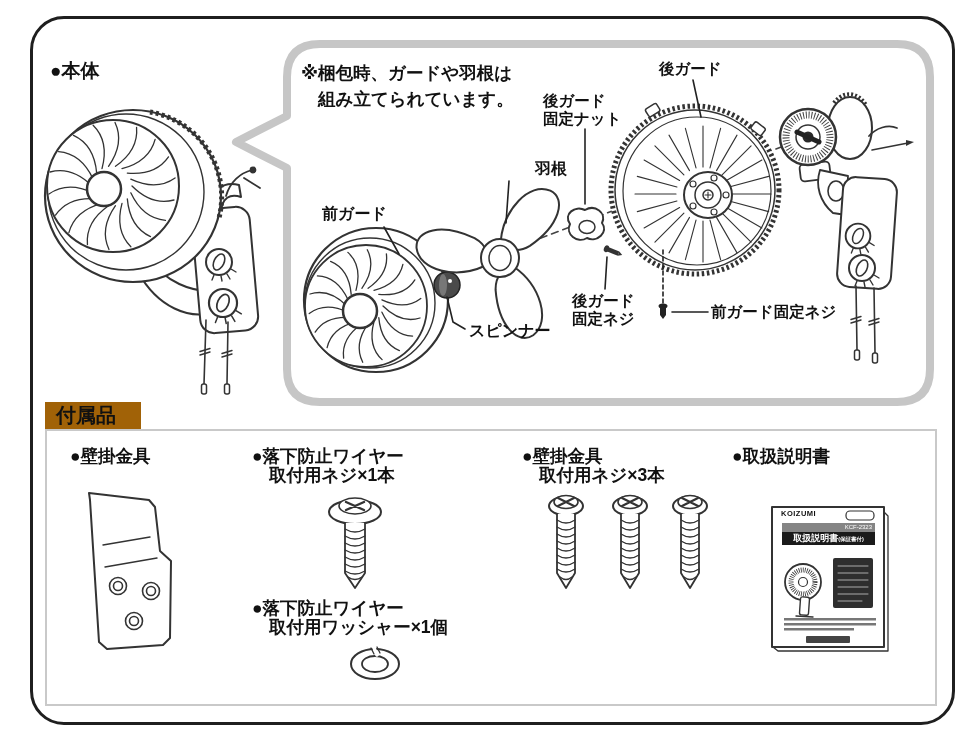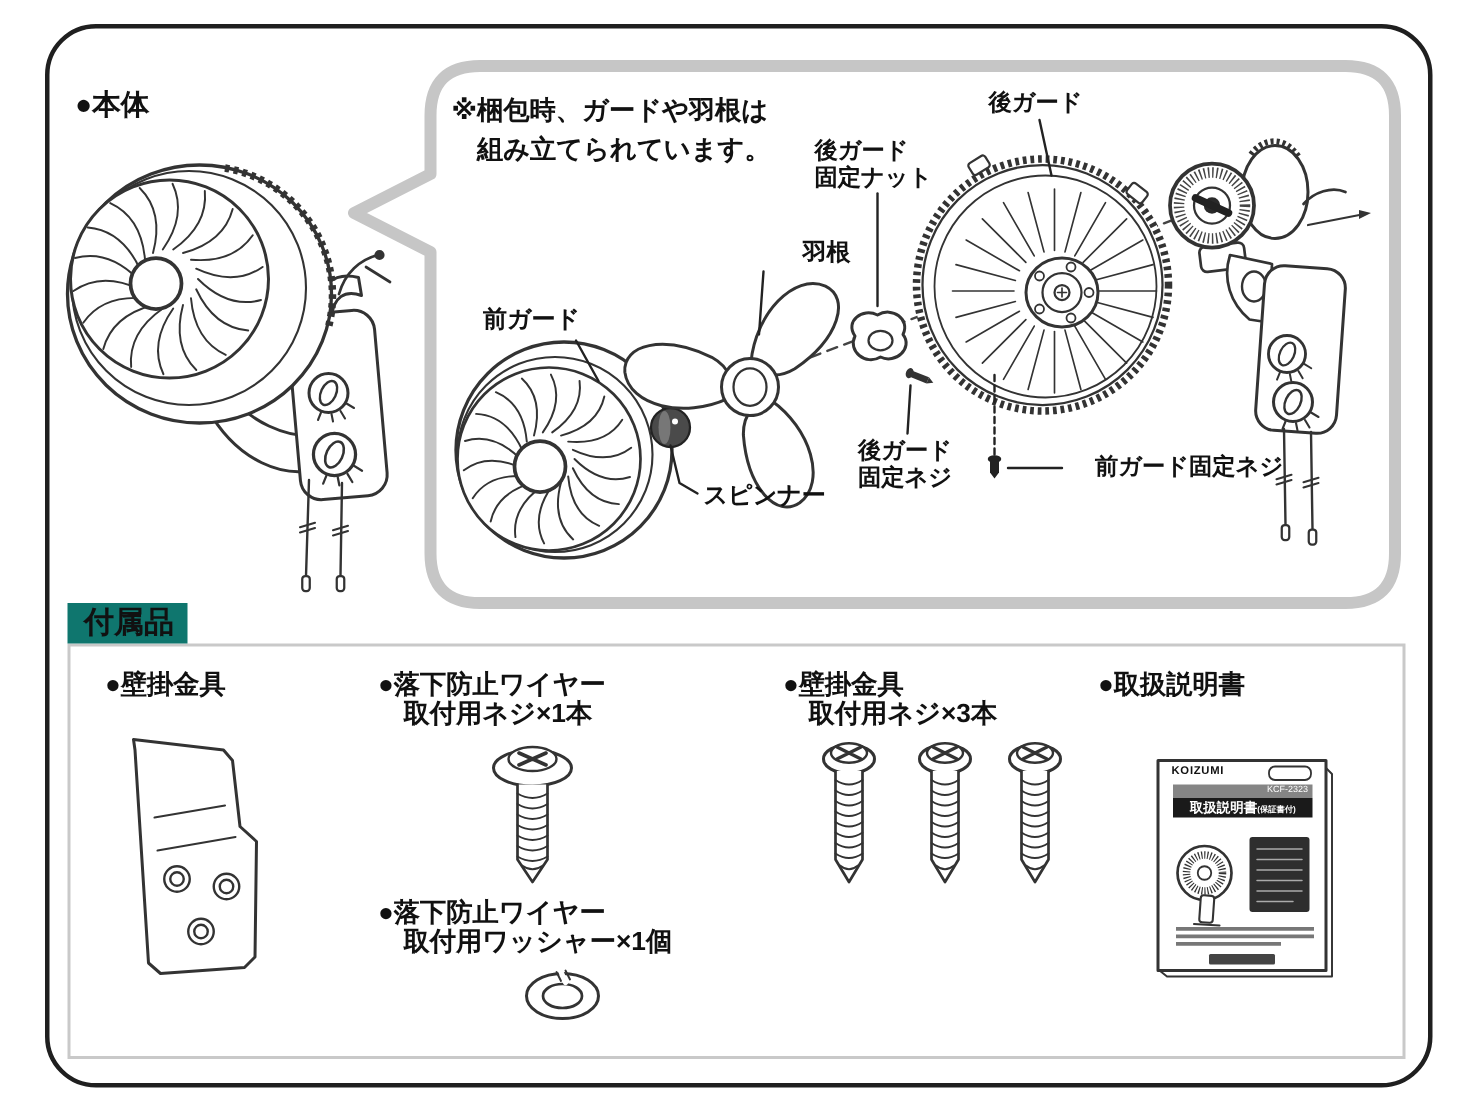--- a/index.html
+++ b/index.html
@@ -4,21 +4,21 @@
 <style>
   html,body{margin:0;padding:0;background:#fff;}
   #canvas{position:relative;width:980px;height:735px;background:#fff;overflow:hidden;
           font-family:"Liberation Sans","DejaVu Sans",sans-serif;color:#111;}
   .abs{position:absolute;}
   #frame{left:30px;top:16px;width:919px;height:703px;border:3px solid #1f1f1f;border-radius:34px;z-index:0;}
   #page-title{left:60px;top:4px;padding:0 7px;background:#fff;font-size:28px;font-weight:bold;z-index:3;letter-spacing:2px;}
   .lbl{position:absolute;font-weight:bold;z-index:3;white-space:pre;line-height:1.15;}
   #artwork{position:absolute;left:0;top:0;z-index:1;}
   #acc-box{left:45px;top:429px;width:888px;height:273px;border:2px solid #c9c9c9;z-index:0;}
-  #acc-tab{left:45px;top:402px;width:80px;height:27px;background:#0f766e;z-index:2;
+  #acc-tab{left:45px;top:402px;width:96px;height:27px;background:#a16207;z-index:2;
            font-size:20px;font-weight:bold;line-height:27px;padding-left:11px;box-sizing:border-box;}
   .cover-bar{position:absolute;z-index:3;box-sizing:border-box;overflow:hidden;}
 </style>
 </head>
 <body>
 
 <div id="canvas">
 
   <div id="frame" class="abs"></div>
 
@@ -310,21 +310,21 @@
   <div class="lbl" style="left:301px;top:60px;font-size:17.5px;line-height:1.5;">※梱包時、ガードや羽根は</div>
 
   <div class="lbl" style="left:659px;top:60px;font-size:15.5px;">後ガード</div>
   <div class="lbl" style="left:543px;top:92px;font-size:15.5px;">後ガード</div>
   <div class="lbl" style="left:543px;top:110px;font-size:15.5px;">固定ナット</div>
   <div class="lbl" style="left:492px;top:160px;font-size:16px;margin-left:43px;">羽根</div>
   <div class="lbl" style="left:322px;top:205px;font-size:16px;">前ガード</div>
   <div class="lbl" style="left:469px;top:322px;font-size:16px;">スピンナー</div>
   <div class="lbl" style="left:572px;top:292px;font-size:15.5px;">後ガード</div>
   <div class="lbl" style="left:572px;top:310px;font-size:15.5px;">固定ネジ</div>
-  <div class="lbl" style="left:730px;top:303px;font-size:15.5px;">前ガード固定ネジ</div>
+  <div class="lbl" style="left:711px;top:303px;font-size:15.5px;">前ガード固定ネジ</div>
 
   <div id="acc-box" class="abs"></div>
   <div id="acc-tab" class="abs">付属品</div>
 
   <div class="lbl" style="left:70px;top:446px;font-size:17.5px;">●壁掛金具</div>
 
   <div class="lbl" style="left:252px;top:446px;font-size:17.5px;">●落下防止ワイヤー</div>
   <div class="lbl" style="left:269px;top:465px;font-size:17.5px;">取付用ネジ×1本</div>
 
   <div class="lbl" style="left:252px;top:598px;font-size:17.5px;">●落下防止ワイヤー</div>

